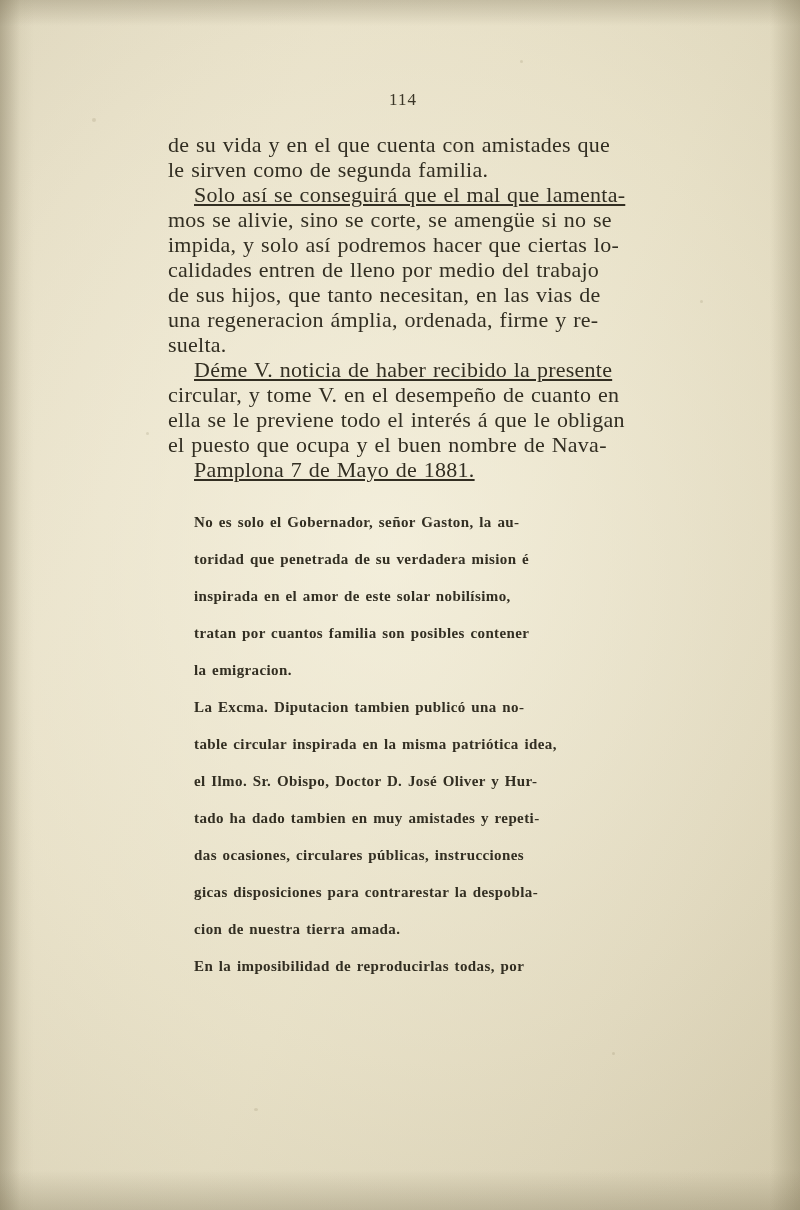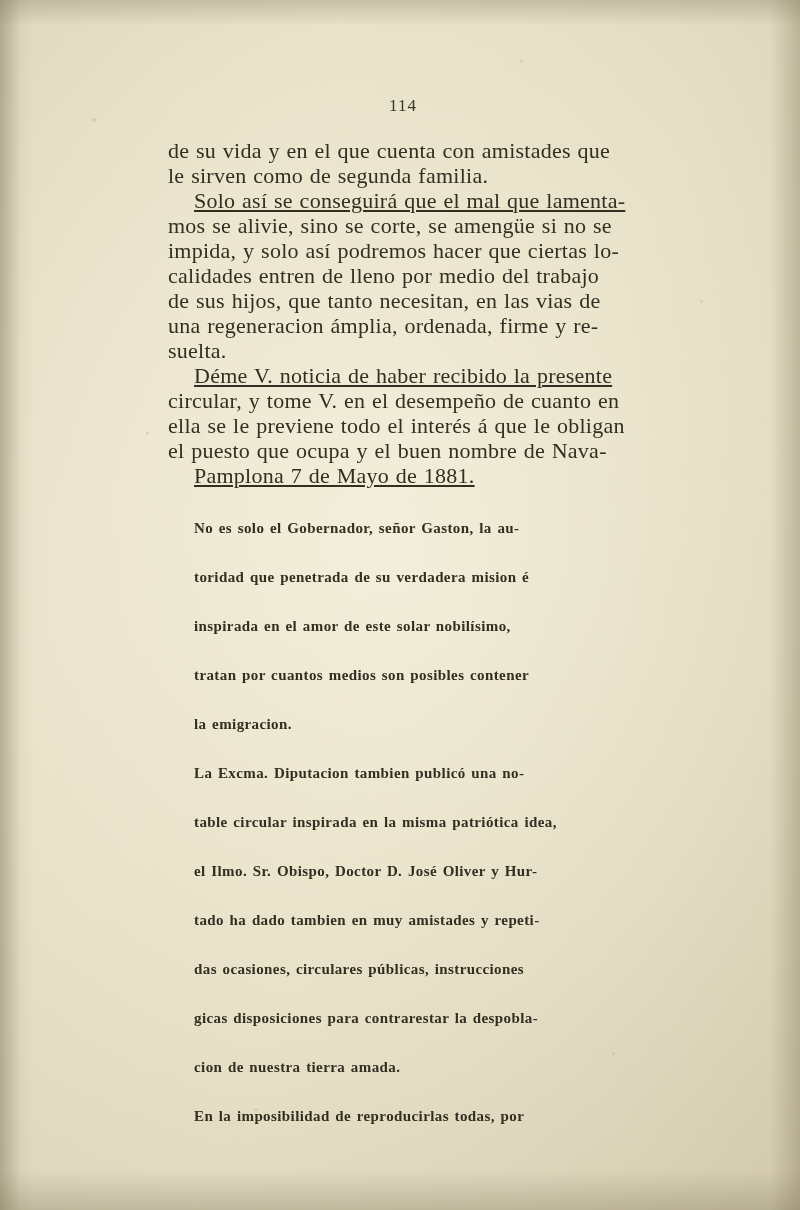--- a/index.html
+++ b/index.html
@@ -55,21 +55,21 @@
   .speckle {
     position: absolute;
     border-radius: 50%;
     background: rgba(120,104,70,0.16);
     pointer-events: none;
   }
 
   .content {
     position: absolute;
     left: 168px;
-    top: 96px;
+    top: 90px;
     width: 470px;
   }
 
   .folio {
     text-align: center;
     font-size: 17px;
     letter-spacing: 1px;
     color: #3a3527;
     margin-bottom: 22px;
     font-family: "Liberation Serif", serif;
@@ -100,21 +100,21 @@
     text-align: justify;
     letter-spacing: 0.4px;
     word-spacing: 1.5px;
     text-indent: 26px;
     font-weight: bold;
   }
   .block-loose p.first {
     margin-top: 22px;
   }
   .block-loose p + p {
-    margin-top: 12px;
+    margin-top: 0;
   }
   .nojust {
     text-align: left !important;
   }
 </style>
 </head>
 <body>
 
 <div class="page">
 
@@ -148,21 +148,21 @@
       <p>circular, y tome V. en el desempeño de cuanto en</p>
       <p>ella se le previene todo el interés á que le obligan</p>
       <p>el puesto que ocupa y el buen nombre de Nava-</p>
       <p class="indent nojust">Pamplona 7 de Mayo de 1881.</p>
     </div>
 
     <div class="block-loose">
       <p class="first">No es solo el Gobernador, señor Gaston, la au-</p>
       <p>toridad que penetrada de su verdadera mision é</p>
       <p>inspirada en el amor de este solar nobilísimo,</p>
-      <p>tratan por cuantos medios son posibles contener</p>
+      <p>tratan por cuantos familia son posibles contener</p>
       <p class="nojust">la emigracion.</p>
       <p>La Excma. Diputacion tambien publicó una no-</p>
       <p>table circular inspirada en la misma patriótica idea,</p>
       <p>el Ilmo. Sr. Obispo, Doctor D. José Oliver y Hur-</p>
       <p>tado ha dado tambien en muy amistades y repeti-</p>
       <p>das ocasiones, circulares públicas, instrucciones</p>
       <p>gicas disposiciones para contrarestar la despobla-</p>
       <p class="nojust">cion de nuestra tierra amada.</p>
       <p>En la imposibilidad de reproducirlas todas, por</p>
     </div>

